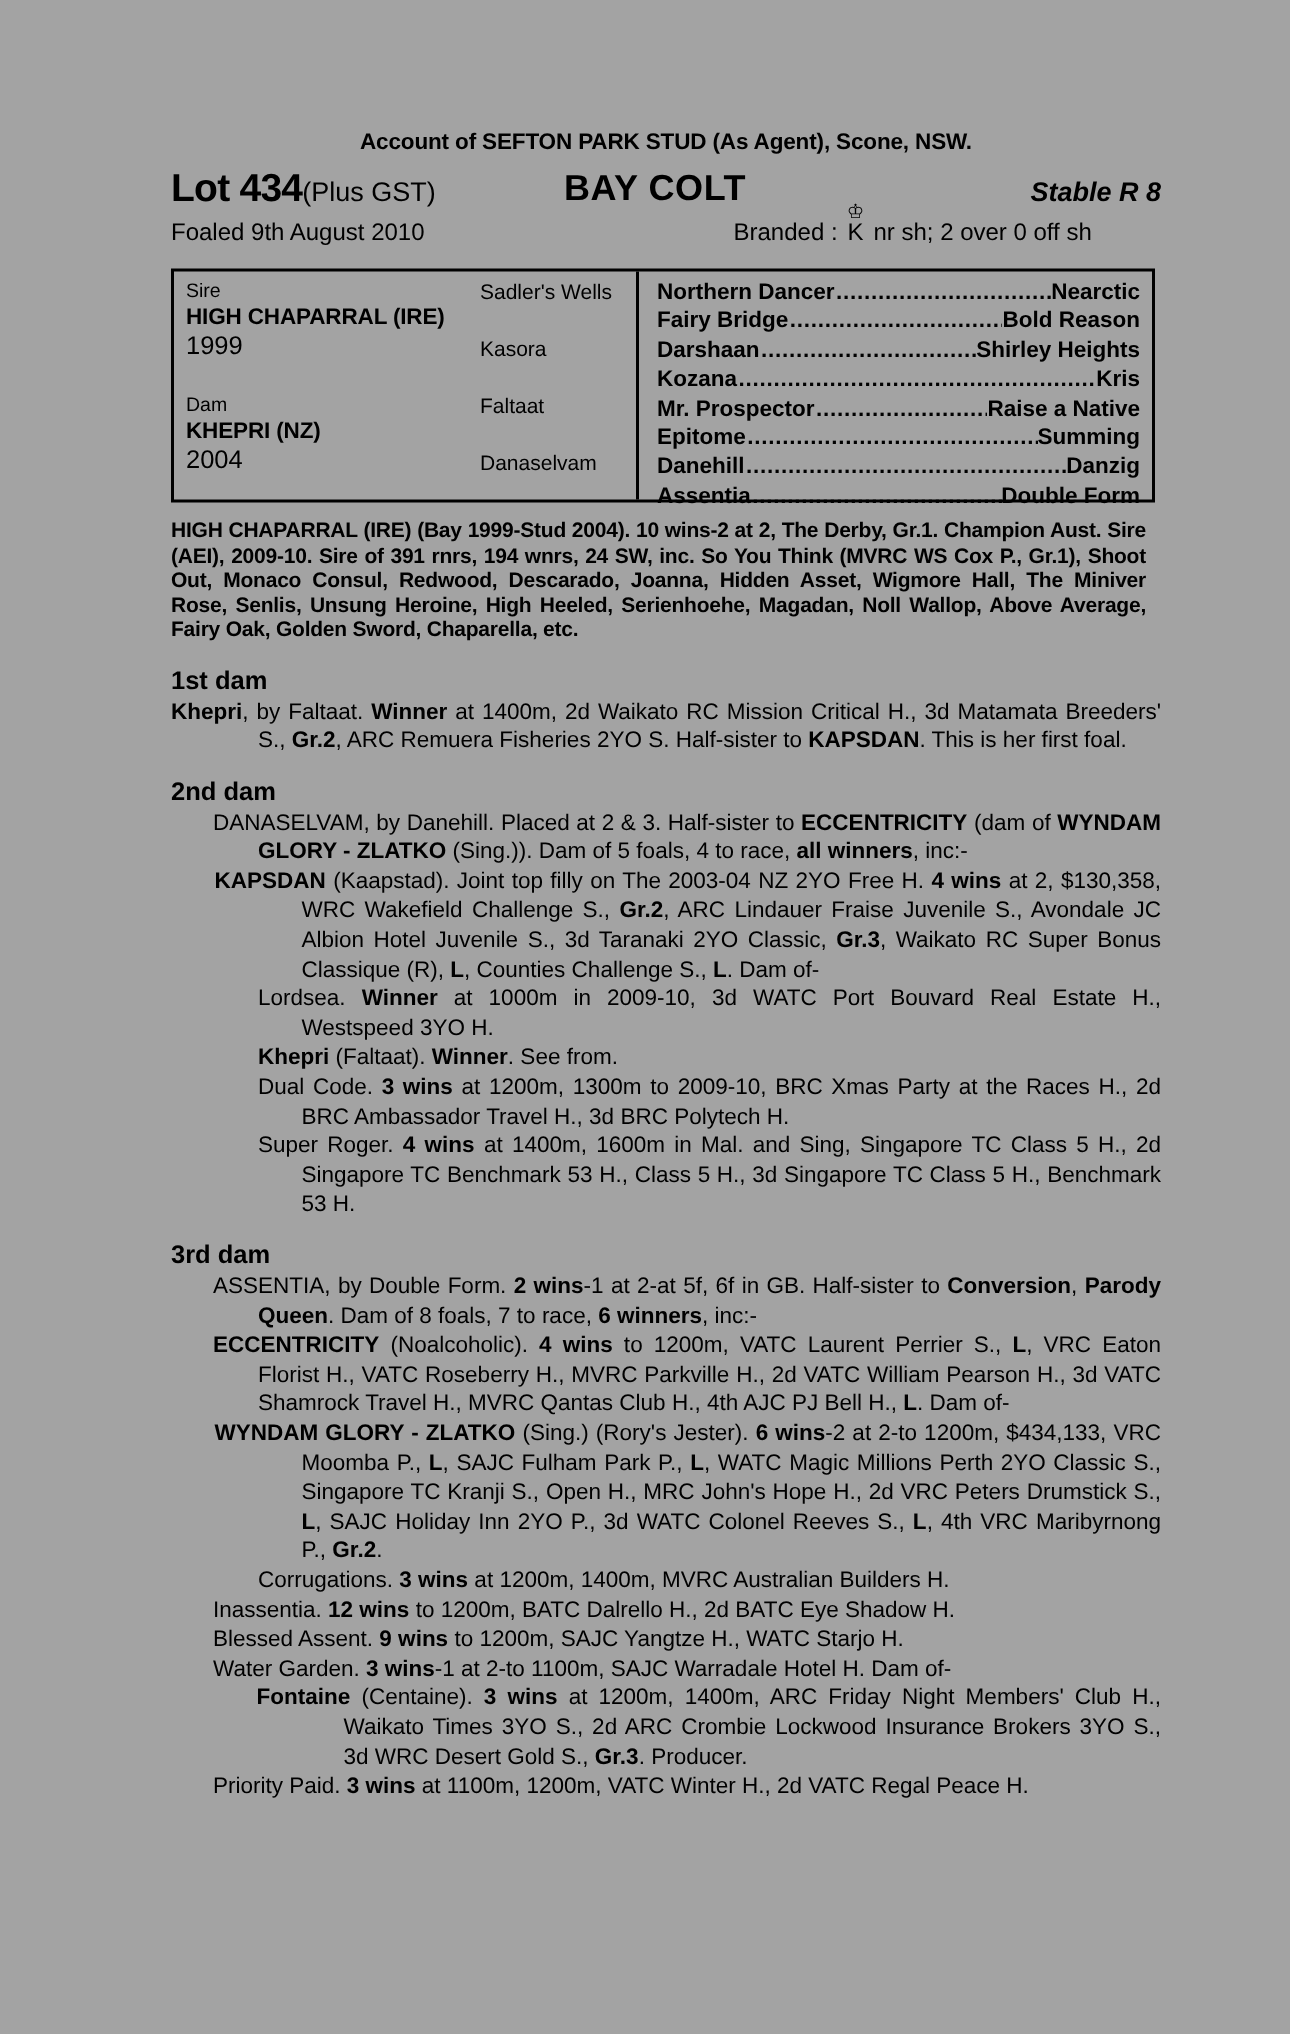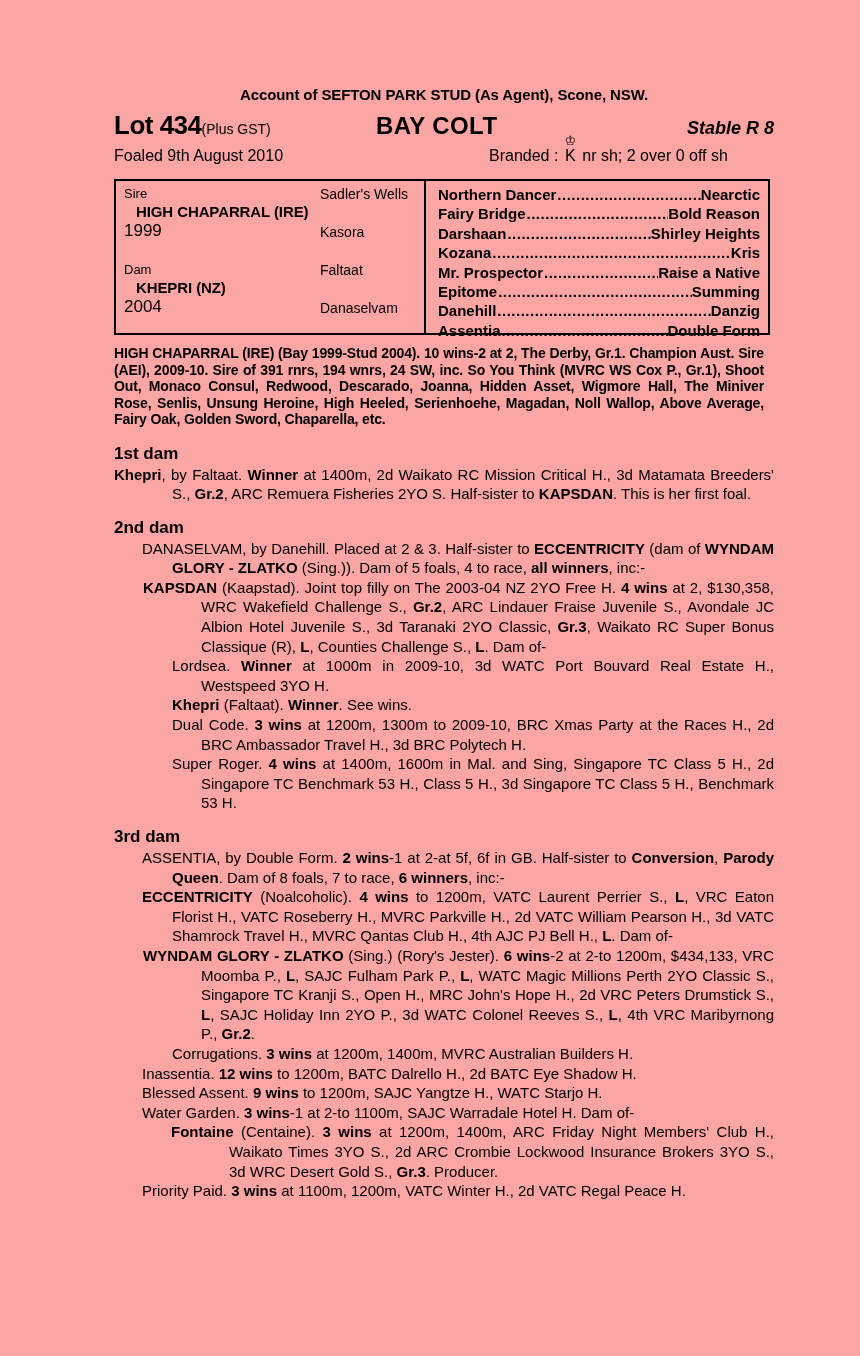--- a/index.html
+++ b/index.html
@@ -14,21 +14,21 @@
     font-family: "Liberation Sans", sans-serif;
     color: #000000;
     position: relative;
     overflow: hidden;
   }
   .page {
     position: absolute;
     left: 0; top: 0;
     width: 860px;
     height: 1356px;
-    background: #fca5a5;
+    background: #a3a3a3;
   }
   .content {
     position: absolute;
     left: 114px;
     top: 86px;
     width: 660px;
   }
 
   
   .account-line {
@@ -45,21 +45,21 @@
   }
   .lot-number {
     position: absolute;
     left: 0;
     bottom: 0;
     font-size: 26px;
     font-weight: bold;
     letter-spacing: -0.5px;
   }
   .plus-gst {
-    font-size: 14px;
+    font-size: 18px;
     font-weight: normal;
     letter-spacing: 0;
   }
   .colour-sex {
     position: absolute;
     left: 262px;
     bottom: 1px;
     font-size: 24px;
     font-weight: bold;
     letter-spacing: 0.4px;
@@ -138,21 +138,20 @@
   }
   .ped-label {
     font-size: 13px;
     line-height: 17px;
   }
   .ped-name {
     font-size: 15px;
     font-weight: bold;
     line-height: 20px;
     letter-spacing: -0.1px;
-    margin-left: 12px;
   }
   .ped-year {
     font-size: 17px;
     line-height: 18px;
   }
   .ped-g2 {
     position: absolute;
     left: 196px;
     top: 0;
     font-size: 14px;
@@ -310,21 +309,21 @@
           <div class="para i1"><b>Khepri</b><span>, by Faltaat. </span><b>Winner</b><span> at 1400m, 2d Waikato RC Mission Critical H., 3d Matamata Breeders' S., </span><b>Gr.2</b><span>, ARC Remuera Fisheries 2YO S. Half-sister to </span><b>KAPSDAN</b><span>. This is her first foal.</span></div>
         </div>
     </div>
 
     <div>
       <div class="dam-head">2nd dam</div>
       <div id="second-dam-entries">
           <div class="para i2"><span>DANASELVAM, by Danehill. Placed at 2 &amp; 3. Half-sister to </span><b>ECCENTRICITY</b><span> (dam of </span><b>WYNDAM GLORY - ZLATKO</b><span> (Sing.)). Dam of 5 foals, 4 to race, </span><b>all winners</b><span>, inc:-</span></div>
           <div class="para i3"><b>KAPSDAN</b><span> (Kaapstad). Joint top filly on The 2003-04 NZ 2YO Free H. </span><b>4 wins</b><span> at 2, $130,358, WRC Wakefield Challenge S., </span><b>Gr.2</b><span>, ARC Lindauer Fraise Juvenile S., Avondale JC Albion Hotel Juvenile S., 3d Taranaki 2YO Classic, </span><b>Gr.3</b><span>, Waikato RC Super Bonus Classique (R), </span><b>L</b><span>, Counties Challenge S., </span><b>L</b><span>. Dam of-</span></div>
           <div class="para i4"><span>Lordsea. </span><b>Winner</b><span> at 1000m in 2009-10, 3d WATC Port Bouvard Real Estate H., Westspeed 3YO H.</span></div>
-          <div class="para i4"><b>Khepri</b><span> (Faltaat). </span><b>Winner</b><span>. See wins.</span></div>
+          <div class="para i4"><b>Khepri</b><span> (Faltaat). </span><b>Winner</b><span>. See from.</span></div>
           <div class="para i4"><span>Dual Code. </span><b>3 wins</b><span> at 1200m, 1300m to 2009-10, BRC Xmas Party at the Races H., 2d BRC Ambassador Travel H., 3d BRC Polytech H.</span></div>
           <div class="para i4"><span>Super Roger. </span><b>4 wins</b><span> at 1400m, 1600m in Mal. and Sing, Singapore TC Class 5 H., 2d Singapore TC Benchmark 53 H., Class 5 H., 3d Singapore TC Class 5 H., Benchmark 53 H.</span></div>
         </div>
     </div>
 
     <div>
       <div class="dam-head">3rd dam</div>
       <div id="third-dam-entries">
           <div class="para i2"><span>ASSENTIA, by Double Form. </span><b>2 wins</b><span>-1 at 2-at 5f, 6f in GB. Half-sister to </span><b>Conversion</b><span>, </span><b>Parody Queen</b><span>. Dam of 8 foals, 7 to race, </span><b>6 winners</b><span>, inc:-</span></div>
           <div class="para i2"><b>ECCENTRICITY</b><span> (Noalcoholic). </span><b>4 wins</b><span> to 1200m, VATC Laurent Perrier S., </span><b>L</b><span>, VRC Eaton Florist H., VATC Roseberry H., MVRC Parkville H., 2d VATC William Pearson H., 3d VATC Shamrock Travel H., MVRC Qantas Club H., 4th AJC PJ Bell H., </span><b>L</b><span>. Dam of-</span></div>

